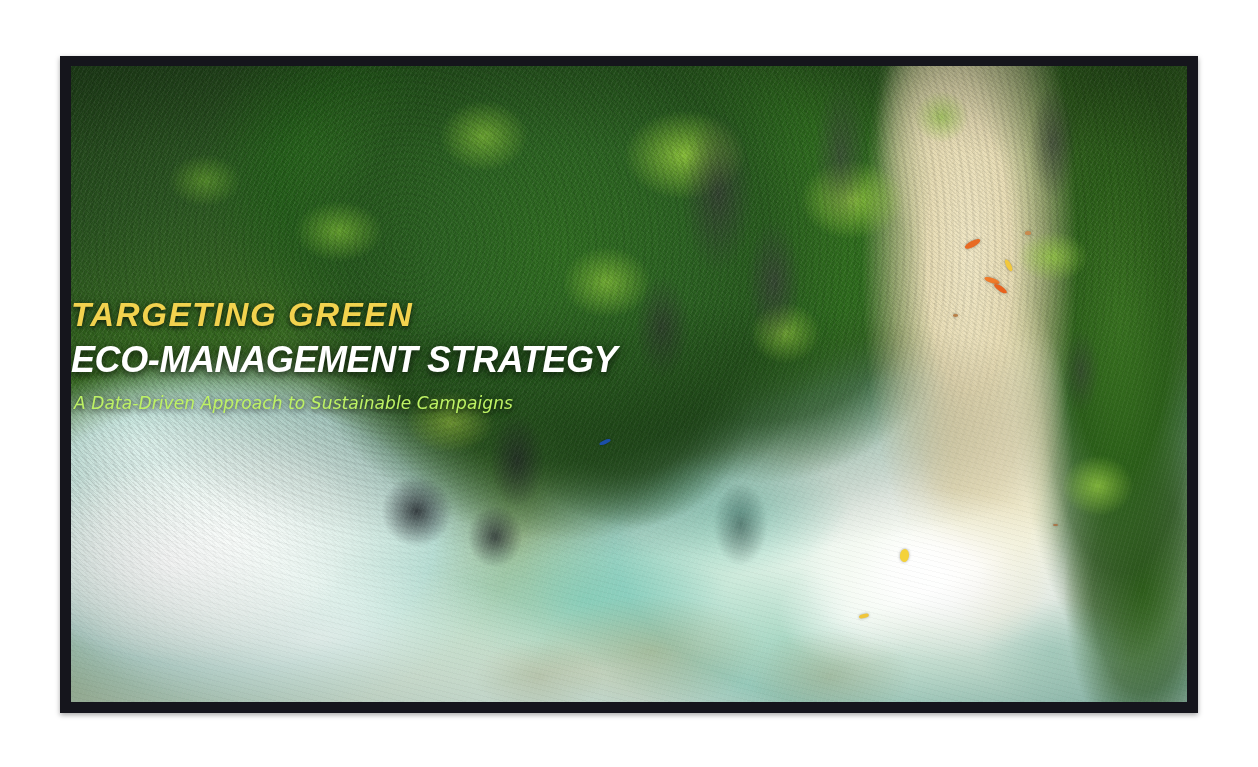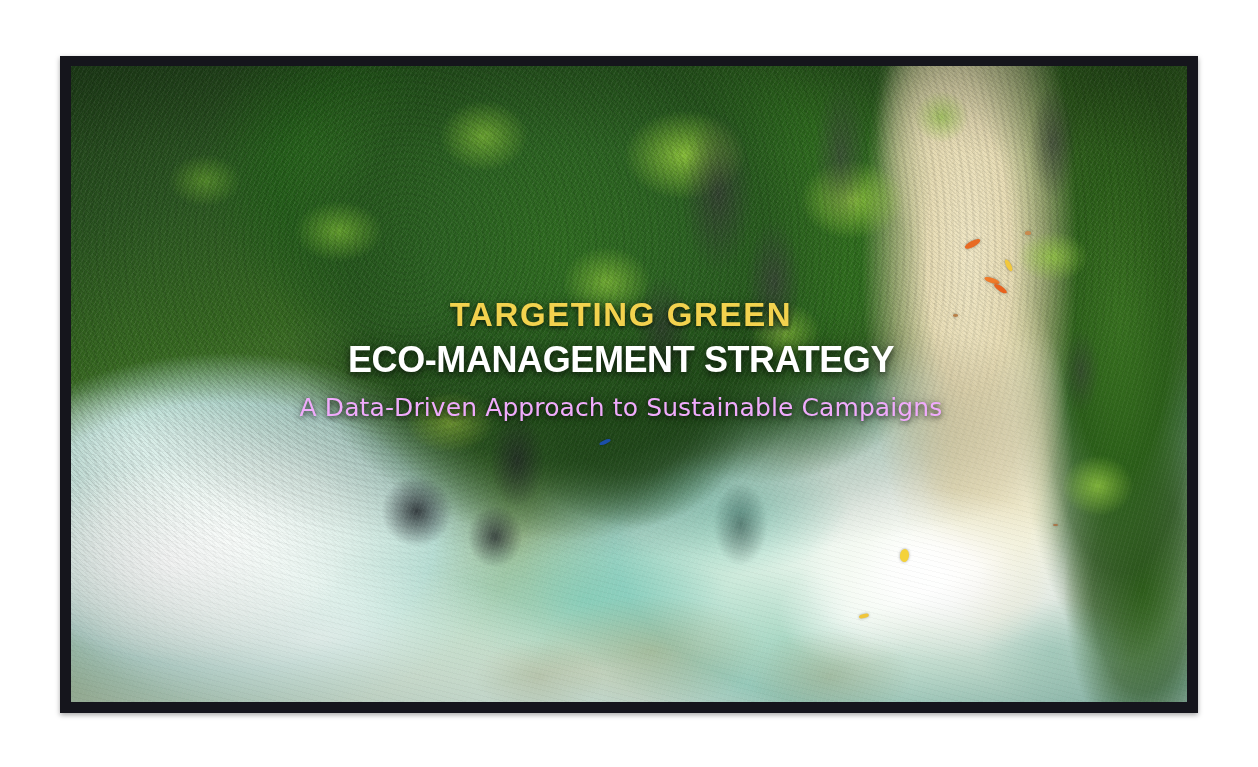--- a/index.html
+++ b/index.html
@@ -188,22 +188,23 @@
     border-radius: 50%;
     transform-origin: center;
   }
 
   
   .text-block {
     position: absolute;
     left: 0;
     right: 16px;
     top: 232px;
-    text-align: center;
+    text-align: left;
     pointer-events: none;
+    font-style: italic;
   }
 
   .eyebrow {
     font-family: "Liberation Sans", sans-serif;
     font-weight: 700;
     font-size: 33px;
     letter-spacing: 1.6px;
     color: #f2d24e;
     line-height: 1;
     margin: 0 0 10px 0;
@@ -223,25 +224,25 @@
     margin: 0 0 16px 0;
     text-shadow:
       0 3px 6px rgba(0,0,0,0.55),
       0 0 14px rgba(0,0,0,0.35);
     white-space: nowrap;
   }
 
   .subhead {
     font-family: "DejaVu Sans", sans-serif;
     font-weight: 400;
-    font-size: 25px;
+    font-size: 17px;
     letter-spacing: 0.1px;
-    color: #f0abfc;
+    color: #bef264;
     line-height: 1.15;
-    margin: 10px;
+    margin: 3px;
     text-shadow:
       0 2px 5px rgba(0,0,0,0.6),
       0 0 12px rgba(0,0,0,0.4);
     white-space: nowrap;
   }
 </style>
 </head>
 <body>
 
 <div id="page">

